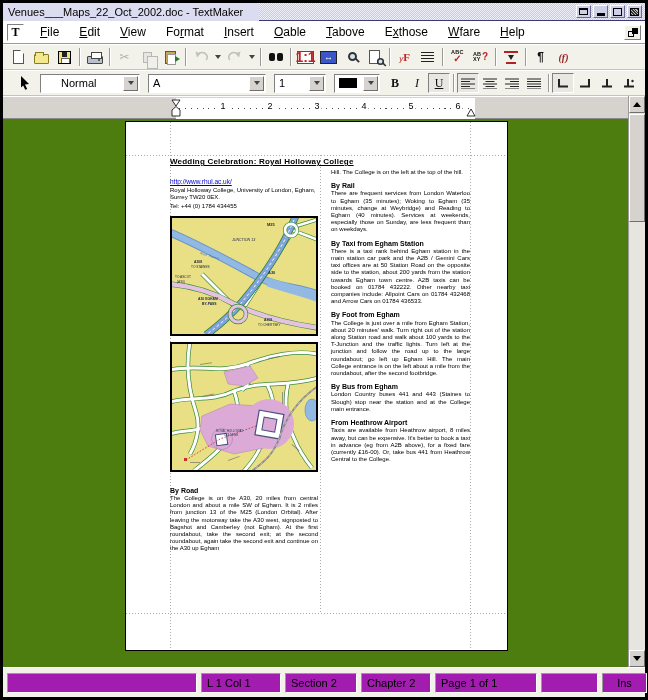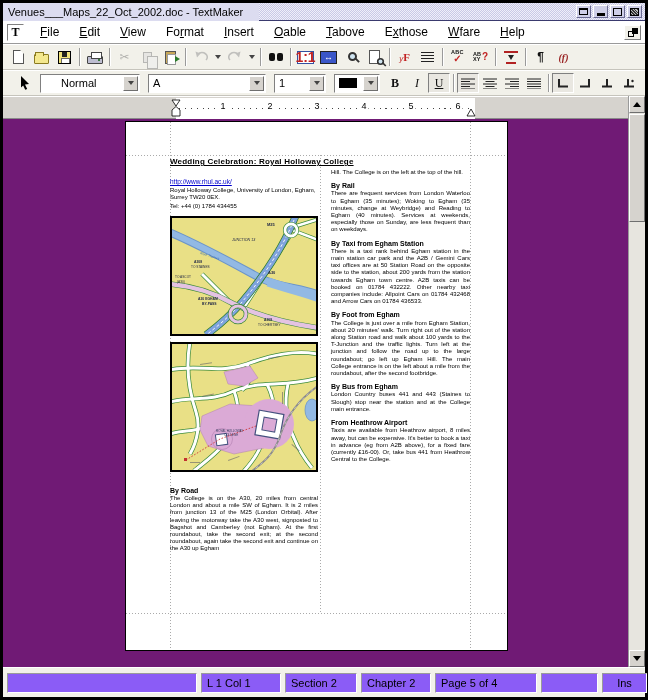--- a/index.html
+++ b/index.html
@@ -111,21 +111,21 @@
   .mainrow { flex:1; display:flex; min-height:0; }
   .mainleft { flex:1; display:flex; flex-direction:column; min-width:0; }
   .ruler { height:23px; flex:0 0 23px; background:#D6D3CE; position:relative; border-bottom:1px solid #8a8a8a; border-top:1px solid #FFF;}
   .ruler-white { position:absolute; left:173px; top:1px; width:299px; height:21px; background:#FFF; }
   .ruler-dots { position:absolute; left:176px; top:11px; width:293px; height:1px;
     background: repeating-linear-gradient(90deg,#444 0 1px,transparent 1px 5.9px); }
   .rnum { position:absolute; top:4px; transform:translateX(-50%); font-size:9px; color:#000; background:#FFF; padding:0 2px; }
   .ruler svg { position:absolute; left:0; top:0; }
 
   
-  .workspace { flex:1; background:#701a75; position:relative; overflow:hidden; }
+  .workspace { flex:1; background:#4d7c0f; position:relative; overflow:hidden; }
   .page { position:absolute; left:122px; top:2px; width:383px; height:530px; background:#FFF;
     border:1px solid #000; }
   .gv { position:absolute; top:0; bottom:0; width:1px;
     background: repeating-linear-gradient(180deg,#AAA 0 1px,transparent 1px 3px); }
   .gh { position:absolute; left:0; right:0; height:1px;
     background: repeating-linear-gradient(90deg,#AAA 0 1px,transparent 1px 3px); }
   .gv.mid { top:33px; height:458px; bottom:auto; }
 
   .doc-title { position:absolute; left:44px; top:35px; font-size:8px; font-weight:bold;
     text-decoration:underline; letter-spacing:.2px; color:#000; white-space:nowrap; }
@@ -144,21 +144,21 @@
   .sbtn { height:17px; flex:0 0 17px; background:#D6D3CE; border:1px solid; border-color:#FFF #6F6F6F #6F6F6F #FFF;
     display:flex; align-items:center; justify-content:center; }
   .tri-up { width:0; height:0; border-style:solid; border-width:0 4px 5px 4px; border-color:transparent transparent #000 transparent; }
   .tri-dn { width:0; height:0; border-style:solid; border-width:5px 4px 0 4px; border-color:#000 transparent transparent transparent; }
   .sthumb { height:108px; margin-top:1px; background:#D6D3CE; border:1px solid; border-color:#FFF #6F6F6F #6F6F6F #FFF; }
   .strack { flex:1; }
 
   
   .statusbar { height:30px; flex:0 0 30px; background:#F2F1EA; display:flex; align-items:center;
     gap:4px; padding:0 4px; border-top:1px solid #FFF; }
-  .spanel { height:20px; border:1px solid; border-color:#9A9A9A #FFF #FFF #9A9A9A; background:#8b5cf6;
+  .spanel { height:20px; border:1px solid; border-color:#9A9A9A #FFF #FFF #9A9A9A; background:#a21caf;
     font-size:11px; color:#000; display:flex; align-items:center; padding-left:5px; white-space:nowrap; }
   .sp1 { flex:0 0 190px; } .sp2 { flex:0 0 80px; } .sp3 { flex:0 0 72px; } .sp4 { flex:0 0 70px; }
   .sp5 { flex:0 0 102px; } .sp6 { flex:0 0 57px; } .sp7 { flex:0 0 45px; justify-content:center; padding-left:0; }
 
   text { font-family:"Liberation Sans",sans-serif; }
 </style>
 </head>
 <body>
 
 <div class="window">
@@ -567,18 +567,18 @@
           <div class="tri-dn"></div>
         </div>
     </div>
   </div>
 
   <div class="statusbar">
     <div class="spanel sp1"></div>
     <div class="spanel sp2">L 1 Col 1</div>
     <div class="spanel sp3">Section 2</div>
     <div class="spanel sp4">Chapter 2</div>
-    <div class="spanel sp5">Page 5 of 4</div>
+    <div class="spanel sp5">Page 1 of 1</div>
     <div class="spanel sp6"></div>
     <div class="spanel sp7">Ins</div>
   </div>
 
 </div>
 
 </body></html>

